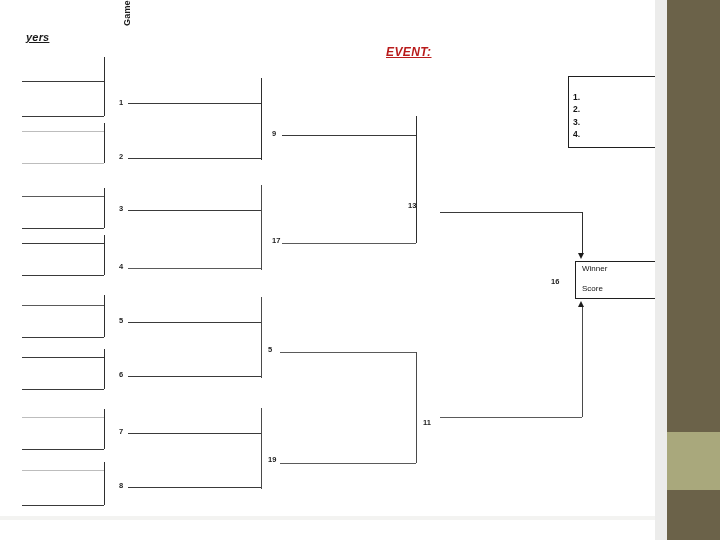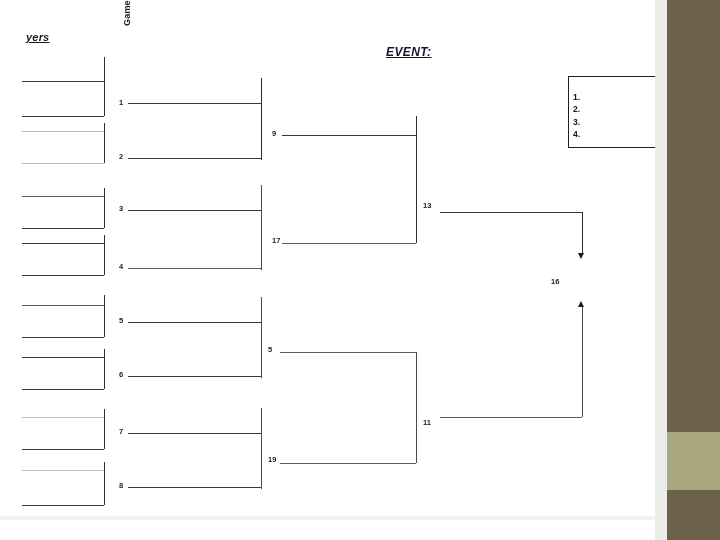--- a/index.html
+++ b/index.html
@@ -85,21 +85,21 @@
     transform-origin: left top;
     letter-spacing: .2px;
   }
   .hdr-event {
     position: absolute;
     left: 386px;
     top: 45px;
     font-size: 12px;
     font-weight: bold;
     font-style: italic;
-    color: #0f172a;
+    color: #b91c1c;
     text-decoration: underline;
     letter-spacing: .4px;
   }
 
   
   .hline {
     position: absolute;
     height: 0;
     border-top: 1.6px solid #3a3a3a;
   }
@@ -278,32 +278,36 @@
 
   <div class="gnum" style="left:268px; top:345px;">5</div>
   <div class="hline thin" style="left:280px; top:352px; width:136px;"></div>
 
   <div class="gnum" style="left:268px; top:455px;">19</div>
   <div class="hline thin" style="left:280px; top:463px; width:136px;"></div>
 
   <div class="vline" style="left:416px; top:116px; height:127px;"></div>
   <div class="vline thin" style="left:416px; top:352px; height:111px;"></div>
 
-  <div class="gnum" style="left:423px; top:201px;">13</div>
+  <div class="gnum" style="left:408px; top:201px;">13</div>
   <div class="hline" style="left:440px; top:212px; width:142px;"></div>
   <div class="vline" style="left:582px; top:212px; height:41px;"></div>
   <div class="arrow-head arrow-down" style="left:578px; top:253px;"></div>
 
   <div class="gnum" style="left:423px; top:418px;">11</div>
   <div class="hline thin" style="left:440px; top:417px; width:142px;"></div>
   <div class="vline thin" style="left:582px; top:307px; height:110px;"></div>
   <div class="arrow-head arrow-up" style="left:578px; top:301px;"></div>
 
   <div class="gnum" style="left:551px; top:277px;">16</div>
 
+  <div class="winner-box">
+    <div class="winner-lbl">Winner</div>
+    <div class="score-lbl">Score</div>
+  </div>
 
   <div class="seeds-box">
     <div class="seeds-title">Seeds</div>
     <div class="seeds-list">
       <div>1.</div>
       <div>2.</div>
       <div>3.</div>
       <div>4.</div>
     </div>
   </div>

